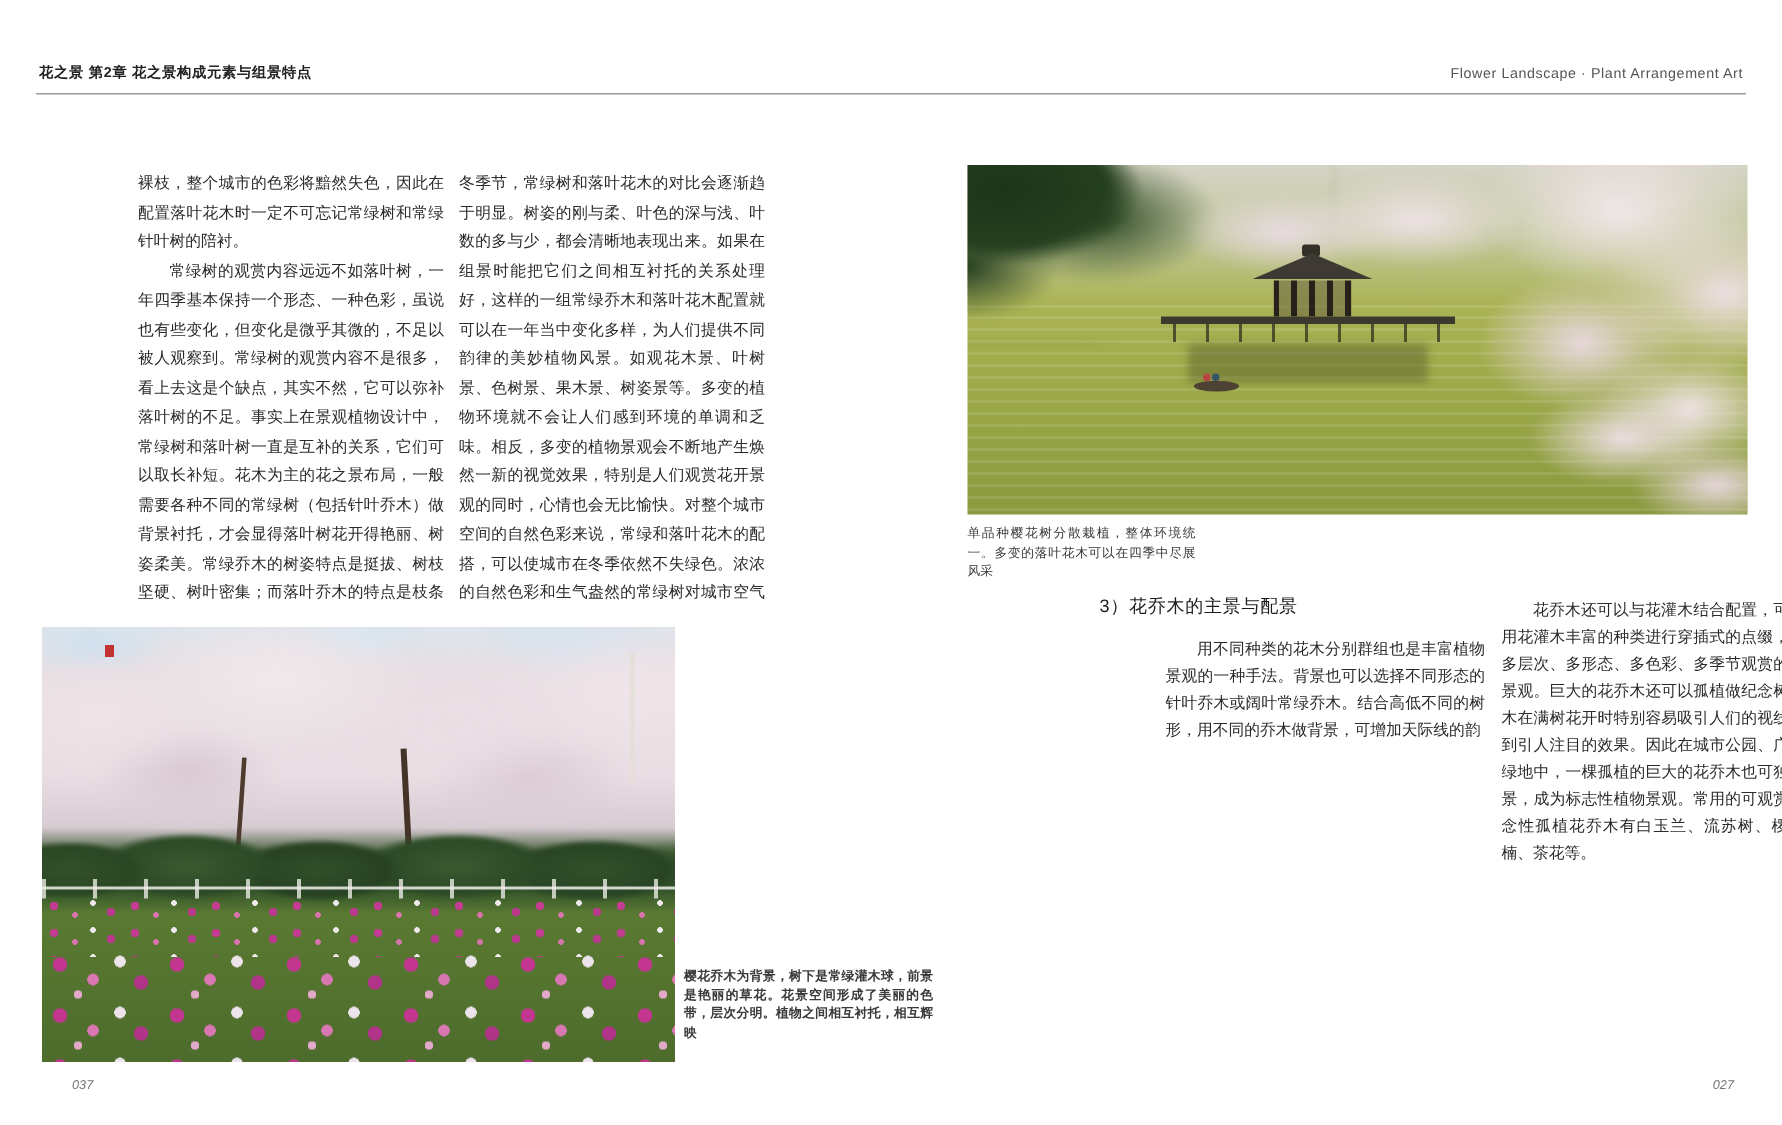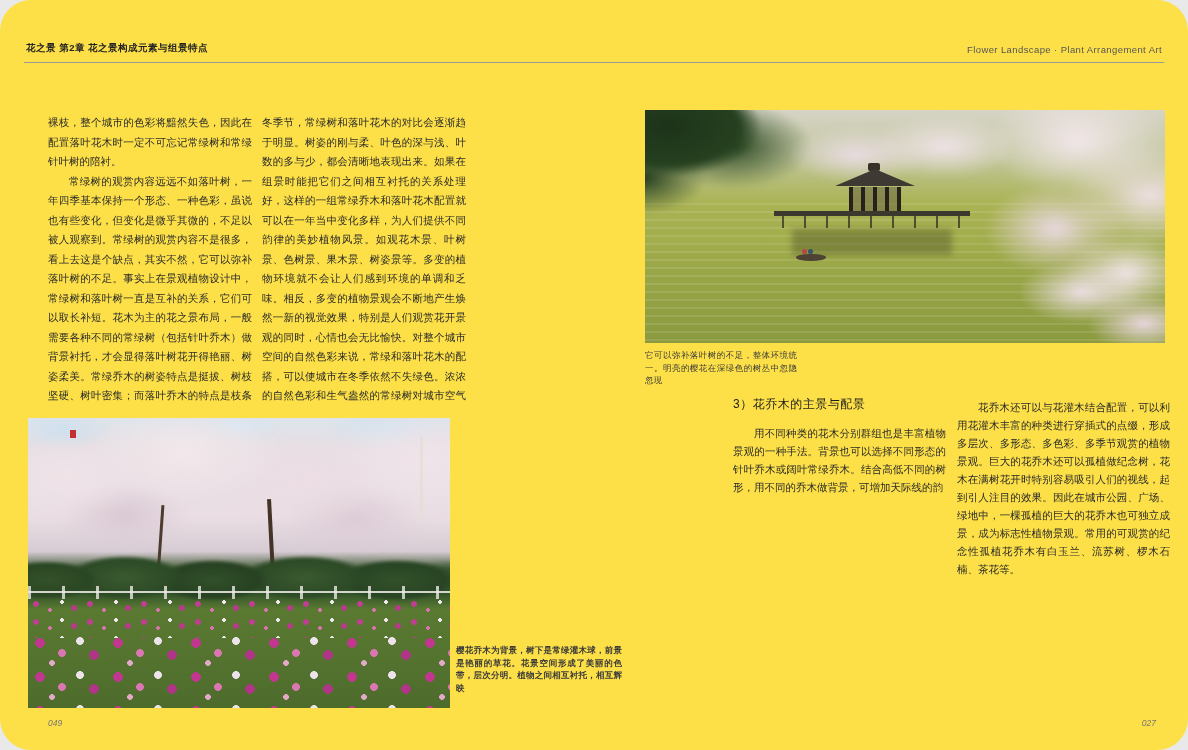--- a/index.html
+++ b/index.html
@@ -1,37 +1,36 @@
 <!DOCTYPE html>
 <html><head>
 <meta charset="utf-8">
 <style>
   html,body { margin:0; padding:0; background:#e9e9e9; }
   .spread {
     position:relative; width:1188px; height:750px; margin:0 auto;
-    background:#fde047; overflow:hidden;
+    background:#ffffff; overflow:hidden;
     font-family:"Liberation Sans","DejaVu Sans",sans-serif;
     color:#1c1c1c;
-    border-radius:31px;
   }
   
   .hdr-left {
     position:absolute; left:26px; top:42px; font-size:9.5px; font-weight:bold;
     letter-spacing:0.5px; color:#222;
   }
   .hdr-right {
     position:absolute; right:26px; top:44px; font-size:9.5px; color:#555;
     letter-spacing:0.4px;
   }
   .hdr-rule { position:absolute; left:24px; right:24px; top:62px; height:1px; background:#9a9a9a; }
 
   
   .col {
     position:absolute; text-align:justify; overflow:hidden;
-    font-size:10.5px; color:#2a2a2a;
+    font-size:10.5px; color:#2a2a2a;margin-left:44px;
   }
   .col p { margin:0; }
   .col p.indent { text-indent:2em; }
   .lp-col { width:204px; line-height:19.5px; }
   .rp-col { width:213px; line-height:18px; }
   #lp-col1 { left:48px;  top:113px; height:296px; }
   #lp-col2 { left:262px; top:113px; height:296px; }
   #rp-col1 { left:733px; top:424px; height:282px; }
   #rp-col2 { left:957px; top:398px; height:300px; }
   .section-heading {
@@ -189,26 +188,26 @@
       <div class="pav-body"></div>
       <div class="pav-deck"></div>
       <div class="pav-legs"></div>
       <div class="pav-reflect"></div>
     </div>
     <div class="rp-boat"></div>
     <div class="rp-boat-p1"></div>
     <div class="rp-boat-p2"></div>
     <div class="rp-overhang"></div>
   </div>
-  <div id="rp-caption" class="caption">它可以弥补落叶树的不足，整体环境统一。明亮的樱花在深绿色的树丛中忽隐忽现</div>
+  <div id="rp-caption" class="caption">单品种樱花树分散栽植，整体环境统一。多变的落叶花木可以在四季中尽展风采</div>
 
   <div class="section-heading">3）花乔木的主景与配景</div>
   <div id="rp-col1" class="col rp-col">
     <p class="indent">用不同种类的花木分别群组也是丰富植物景观的一种手法。背景也可以选择不同形态的针叶乔木或阔叶常绿乔木。结合高低不同的树形，用不同的乔木做背景，可增加天际线的韵</p>
   </div>
   <div id="rp-col2" class="col rp-col">
     <p class="indent">花乔木还可以与花灌木结合配置，可以利用花灌木丰富的种类进行穿插式的点缀，形成多层次、多形态、多色彩、多季节观赏的植物景观。巨大的花乔木还可以孤植做纪念树，花木在满树花开时特别容易吸引人们的视线，起到引人注目的效果。因此在城市公园、广场、绿地中，一棵孤植的巨大的花乔木也可独立成景，成为标志性植物景观。常用的可观赏的纪念性孤植花乔木有白玉兰、流苏树、椤木石楠、茶花等。</p>
   </div>
 
-  <div id="pagenum-left" class="pagenum">049</div>
+  <div id="pagenum-left" class="pagenum">037</div>
   <div id="pagenum-right" class="pagenum">027</div>
 
 </div>
 
 </body></html>

